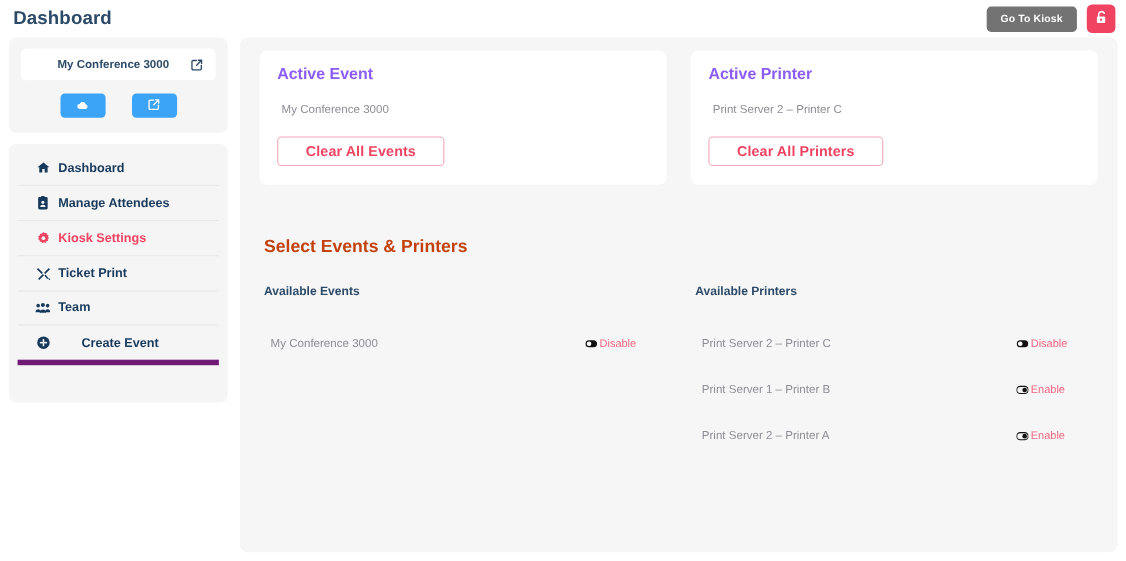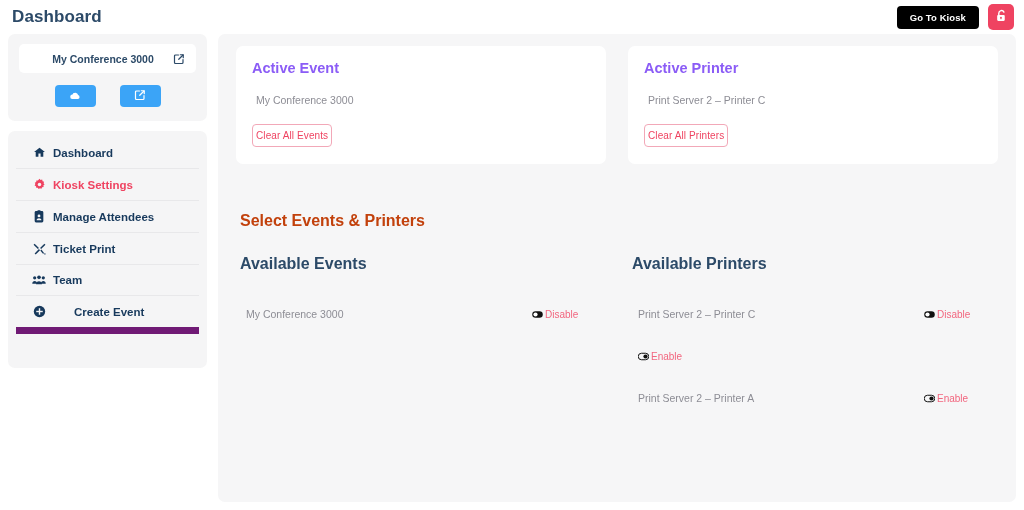--- a/index.html
+++ b/index.html
@@ -27,21 +27,21 @@
     color: #2c4a68;
     letter-spacing: 0.1px;
   }
   .header-actions {
     margin-left: auto;
     display: flex;
     align-items: center;
     gap: 9px;
   }
   .btn-kiosk {
-    background: #000000;
+    background: #737373;
     color: #ffffff;
     border: none;
     border-radius: 4px;
     font-size: 9.5px;
     font-weight: 700;
     padding: 6px 13px;
     cursor: pointer;
     font-family: "Liberation Sans", sans-serif;
     letter-spacing: 0.1px;
   }
@@ -125,21 +125,21 @@
     align-items: center;
     gap: 7px;
     padding: 9px 14px 9px 16px;
     font-size: 11.5px;
     font-weight: 700;
     color: #17395c;
     cursor: pointer;
     border-bottom: 1px solid #e8e8ea;
     margin: 0 8px;
   }
-  .nav-item:last-child { border-bottom: 7px solid #701a75; gap: 28px; }
+  .nav-item:last-child { border-bottom: 5px solid #701a75; gap: 28px; }
   .nav-item.active { color: #ef4361; }
   .nav-icon {
     width: 14px;
     display: flex;
     align-items: center;
     justify-content: center;
     flex: 0 0 14px;
   }
 
   
@@ -170,42 +170,42 @@
     font-size: 10.5px;
     color: #8d8d95;
     margin-left: 4px;
     margin-bottom: 18px;
   }
   .btn-clear {
     background: #ffffff;
     border: 1px solid #f2a8b8;
     color: #ef4361;
     border-radius: 4px;
-    font-size: 10px;
-    font-weight: 400;
-    padding: 5px 3px;
+    font-size: 13px;
+    font-weight: 700;
+    padding: 5px 25px;
     cursor: pointer;
     font-family: "Liberation Sans", sans-serif;
     letter-spacing: 0.1px;
   }
 
   .section-title {
     font-size: 16px;
     font-weight: 600;
     color: #c2410c;
     margin: 48px 0 0 4px;
   }
   .lists-row {
     display: flex;
     gap: 22px;
     margin-top: 25px;
   }
   .list-col { flex: 1; }
   .list-col h3 {
-    font-size: 16px;
+    font-size: 11px;
     font-weight: 600;
     color: #2c4a68;
     margin: 0 0 20px 4px;
   }
   .list-row {
     display: flex;
     align-items: center;
     padding: 0 0 0 10px;
     height: 42px;
   }
@@ -286,40 +286,40 @@
 
       <div class="nav-item">
         <span class="nav-icon">
           <svg width="13" height="13" viewBox="0 0 24 24">
               <path d="M12 3L2 11h3v9h5v-6h4v6h5v-9h3z" fill="#17395c"></path>
             </svg>
         </span>
         <span>Dashboard</span>
       </div>
 
-      <div class="nav-item active">
-        <span class="nav-icon">
-          <svg width="13" height="13" viewBox="0 0 24 24">
-            <path d="M12 1.5l2 2.2 2.9-.8.8 2.9 2.8 1-1 2.8 1.9 2.3-2.3 1.9.6 2.9-2.9.6-1.2 2.7-2.7-1.2-2.5 1.6-1.6-2.5-2.9.3-.3-2.9-2.6-1.4 1.4-2.6-1.1-2.7 2.7-1.1.1-3 3 .1z" fill="#ef4361"></path>
-            <circle cx="12" cy="12" r="3.2" fill="#f5f5f6"></circle>
-          </svg>
-        </span>
-        <span>Kiosk Settings</span>
-      </div>
-
       <div class="nav-item">
         <span class="nav-icon">
           <svg width="12" height="13" viewBox="0 0 20 24">
             <rect x="2" y="2" width="16" height="21" rx="2.5" fill="#17395c"></rect>
             <rect x="7" y="0.5" width="6" height="4" rx="1.2" fill="#17395c"></rect>
             <circle cx="10" cy="11" r="2.6" fill="#f5f5f6"></circle>
             <path d="M5.5 19c0-2.6 2-4 4.5-4s4.5 1.4 4.5 4z" fill="#f5f5f6"></path>
           </svg>
         </span>
         <span>Manage Attendees</span>
+      </div>
+
+      <div class="nav-item active">
+        <span class="nav-icon">
+          <svg width="13" height="13" viewBox="0 0 24 24">
+            <path d="M12 1.5l2 2.2 2.9-.8.8 2.9 2.8 1-1 2.8 1.9 2.3-2.3 1.9.6 2.9-2.9.6-1.2 2.7-2.7-1.2-2.5 1.6-1.6-2.5-2.9.3-.3-2.9-2.6-1.4 1.4-2.6-1.1-2.7 2.7-1.1.1-3 3 .1z" fill="#ef4361"></path>
+            <circle cx="12" cy="12" r="3.2" fill="#f5f5f6"></circle>
+          </svg>
+        </span>
+        <span>Kiosk Settings</span>
       </div>
 
       <div class="nav-item">
         <span class="nav-icon">
           <svg width="13" height="13" viewBox="0 0 24 24">
             <path d="M3 3l8 8-2 2-8-8z" fill="#17395c"></path>
             <path d="M21 3l-8 8 2 2 8-8z" fill="#17395c"></path>
             <path d="M3 21l8-8 2 2-8 8z" fill="#17395c"></path>
             <path d="M15.5 14l5.5 7h-3l-4.5-5.5z" fill="#17395c"></path>
             <circle cx="22" cy="22" r="1.3" fill="#17395c"></circle>
@@ -405,20 +405,21 @@
               <svg width="11" height="11" viewBox="0 0 22 14">
                 <rect x="0.5" y="0.5" width="21" height="13" rx="6.5" fill="#111111"></rect>
                 <circle cx="7" cy="7" r="4.2" fill="#ffffff"></circle>
               </svg>
             </span>
             <span class="toggle-label">Disable</span>
           </span>
         </div>
 
         <div class="list-row">
+          <span class="list-label">Print Server 1 – Printer B</span>
           <span class="toggle-action">
             <span class="toggle-icon">
               <svg width="11" height="11" viewBox="0 0 22 14">
                 <rect x="0.5" y="0.5" width="21" height="13" rx="6.5" fill="none" stroke="#111111" stroke-width="2"></rect>
                 <circle cx="15" cy="7" r="4.2" fill="#111111"></circle>
               </svg>
             </span>
             <span class="toggle-label">Enable</span>
           </span>
         </div>

